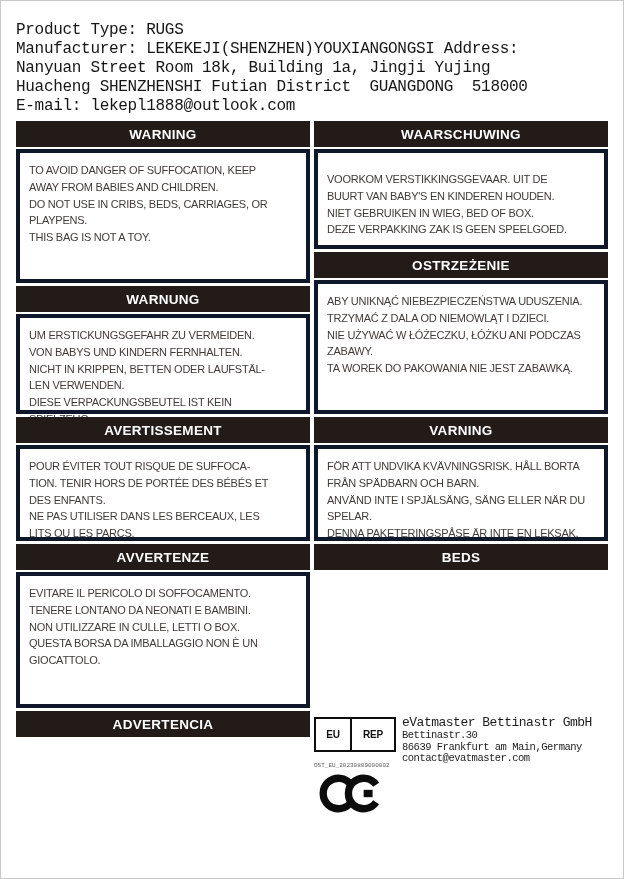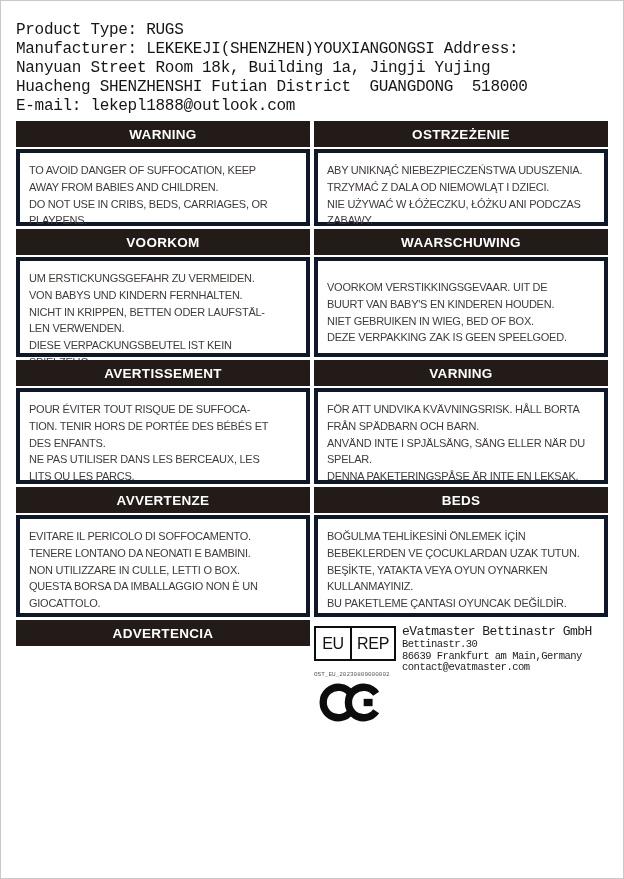--- a/index.html
+++ b/index.html
@@ -15,21 +15,21 @@
     font-size:16px;line-height:19px;color:#161616;
     white-space:pre;letter-spacing:-0.3px;
   }
   
   .table{
     position:absolute;left:16px;top:121px;width:592px;
     display:grid;grid-template-columns:294px 294px;column-gap:4px;
   }
   .col{display:flex;flex-direction:column;}
   .sec{margin-bottom:3px;box-sizing:border-box;}
-  .h1{height:105px}.h2{height:128px}.h3{height:124px}.h4{height:130px}.h5{height:127px}
+  .h1{height:162px}.h2{height:128px}.h3{height:124px}.h4{height:164px}.h5{height:127px}
   .bar{
     height:26px;background:#231b18;color:#ffffff;
     display:flex;align-items:center;justify-content:center;
     font-weight:bold;font-size:13.5px;letter-spacing:.3px;
   }
   .box{
     margin-top:2px;height:calc(100% - 28px);box-sizing:border-box;
     border:4px solid #0f172a;
     padding:9px 5px 0 9px;
     font-size:11px;line-height:16.8px;letter-spacing:-0.25px;
@@ -37,21 +37,21 @@
   }
   .box.pad-more{padding-top:18px;}
   
   .free{position:relative;height:127px;}
   .eurep-box{
     position:absolute;left:0;top:6px;width:78px;height:31px;
     border:2px solid #0d0d0d;display:flex;box-sizing:content-box;
   }
   .eurep-box .cell{
     display:flex;align-items:center;justify-content:center;
-    font-weight:normal;font-size:16px;color:#111;letter-spacing:-0.2px;
+    font-weight:bold;font-size:10px;color:#111;letter-spacing:-0.2px;
   }
   .cell.eu{width:35px;border-right:2px solid #0d0d0d;}
   .cell.rep{width:43px;}
   .company{position:absolute;left:88px;top:4px;font-family:"Liberation Mono","DejaVu Sans Mono",monospace;color:#1d1d1d;}
   .cname{font-size:13px;line-height:15px;letter-spacing:-0.5px;white-space:nowrap;}
   .caddr{font-size:10.5px;line-height:11.5px;letter-spacing:-0.5px;white-space:nowrap;}
   .eurep-code{
     position:absolute;left:0;top:51px;
     font-family:"Liberation Mono","DejaVu Sans Mono",monospace;
     font-size:6px;color:#5a5a5a;letter-spacing:0;white-space:nowrap;
@@ -72,21 +72,21 @@
   <div class="col">
     <section class="sec h1">
       <div class="bar">WARNING</div>
       <div class="box">TO AVOID DANGER OF SUFFOCATION, KEEP
 AWAY FROM BABIES AND CHILDREN.
 DO NOT USE IN CRIBS, BEDS, CARRIAGES, OR
 PLAYPENS.
 THIS BAG IS NOT A TOY.</div>
     </section>
     <section class="sec h2">
-      <div class="bar">VOORKOM</div>
+      <div class="bar">WARNUNG</div>
       <div class="box">UM ERSTICKUNGSGEFAHR ZU VERMEIDEN.
 VON BABYS UND KINDERN FERNHALTEN.
 NICHT IN KRIPPEN, BETTEN ODER LAUFSTÄL-
 LEN VERWENDEN.
 DIESE VERPACKUNGSBEUTEL IST KEIN
 SPIELZEUG.</div>
     </section>
     <section class="sec h3">
       <div class="bar">AVERTISSEMENT</div>
       <div class="box">POUR ÉVITER TOUT RISQUE DE SUFFOCA-
@@ -103,50 +103,45 @@
 NON UTILIZZARE IN CULLE, LETTI O BOX.
 QUESTA BORSA DA IMBALLAGGIO NON È UN
 GIOCATTOLO.</div>
     </section>
     <section class="sec h5">
       <div class="bar">ADVERTENCIA</div>
     </section>
   </div>
 
   <div class="col">
+    <section class="sec h2">
+      <div class="bar">WAARSCHUWING</div>
+      <div class="box pad-more">VOORKOM VERSTIKKINGSGEVAAR. UIT DE
+BUURT VAN BABY'S EN KINDEREN HOUDEN.
+NIET GEBRUIKEN IN WIEG, BED OF BOX.
+DEZE VERPAKKING ZAK IS GEEN SPEELGOED.</div>
+    </section>
     <section class="sec h1">
       <div class="bar">OSTRZEŻENIE</div>
       <div class="box">ABY UNIKNĄĆ NIEBEZPIECZEŃSTWA UDUSZENIA.
 TRZYMAĆ Z DALA OD NIEMOWLĄT I DZIECI.
 NIE UŻYWAĆ W ŁÓŻECZKU, ŁÓŻKU ANI PODCZAS
 ZABAWY.
 TA WOREK DO PAKOWANIA NIE JEST ZABAWKĄ.</div>
-    </section>
-    <section class="sec h2">
-      <div class="bar">WAARSCHUWING</div>
-      <div class="box pad-more">VOORKOM VERSTIKKINGSGEVAAR. UIT DE
-BUURT VAN BABY'S EN KINDEREN HOUDEN.
-NIET GEBRUIKEN IN WIEG, BED OF BOX.
-DEZE VERPAKKING ZAK IS GEEN SPEELGOED.</div>
     </section>
     <section class="sec h3">
       <div class="bar">VARNING</div>
       <div class="box">FÖR ATT UNDVIKA KVÄVNINGSRISK. HÅLL BORTA
 FRÅN SPÄDBARN OCH BARN.
 ANVÄND INTE I SPJÄLSÄNG, SÄNG ELLER NÄR DU
 SPELAR.
 DENNA PAKETERINGSPÅSE ÄR INTE EN LEKSAK.</div>
     </section>
     <section class="sec h4">
       <div class="bar">BEDS</div>
-      <div class="box">BOĞULMA TEHLİKESİNİ ÖNLEMEK İÇİN
-BEBEKLERDEN VE ÇOCUKLARDAN UZAK TUTUN.
-BEŞİKTE, YATAKTA VEYA OYUN OYNARKEN
-KULLANMAYINIZ.
-BU PAKETLEME ÇANTASI OYUNCAK DEĞİLDİR.</div>
     </section>
 
     <div class="free">
       <div class="eurep-box">
         <div class="cell eu">EU</div>
         <div class="cell rep">REP</div>
       </div>
       <div class="company">
         <div class="cname">eVatmaster Bettinastr GmbH</div>
         <div class="caddr">Bettinastr.30</div>

